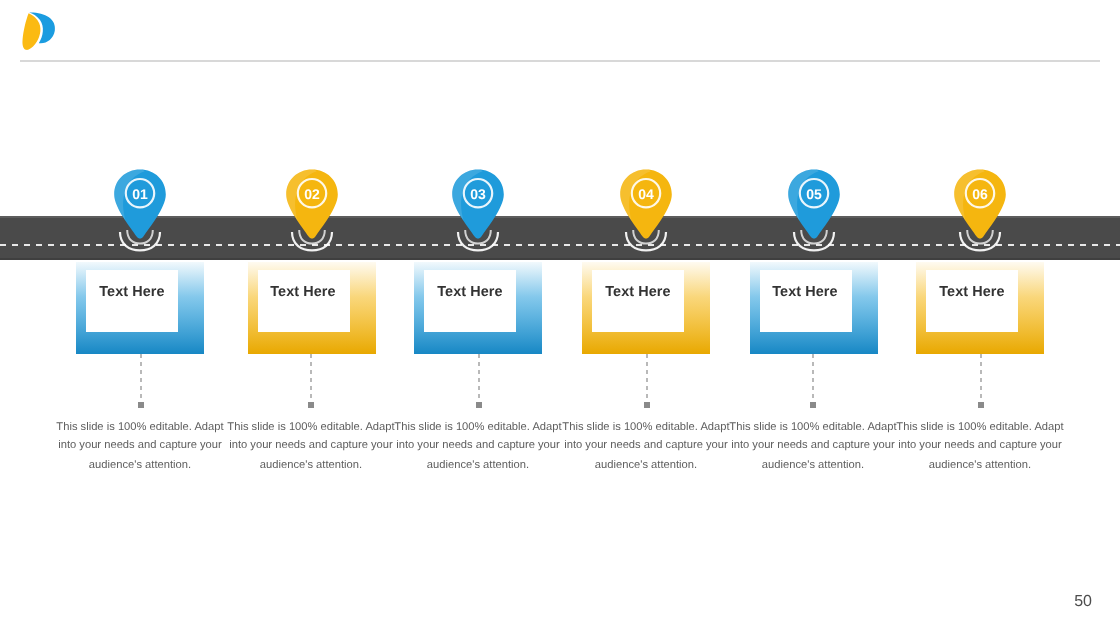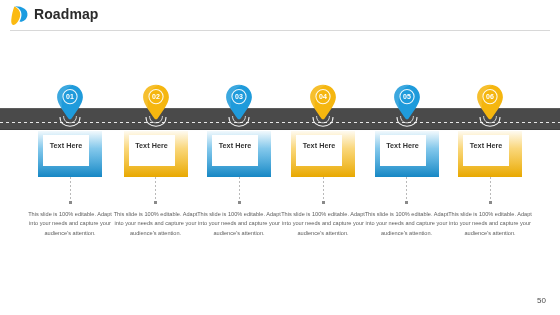--- a/index.html
+++ b/index.html
@@ -158,21 +158,20 @@
 </head>
 <body>
 
 <div class="header">
   <div class="logo">
     <svg width="20" height="21" viewBox="0 0 20 21" xmlns="http://www.w3.org/2000/svg">
       <path d="M4.6 1.2 C12.4 1.0 18.4 4.4 17.4 10.4 C16.7 14.6 13.0 17.2 9.4 16.6 C11.6 13.2 12.4 8.4 10.0 5.0 C8.4 2.8 6.4 1.8 4.6 1.2 Z" fill="#1B9CE0"></path>
       <path d="M4.3 1.6 C6.6 2.6 8.6 4.2 9.6 6.6 C11.0 9.9 9.9 14.0 7.6 17.0 C6.0 19.1 4.2 20.2 3.0 19.9 C1.6 19.5 1.0 17.6 1.3 14.6 C1.7 10.3 2.9 5.2 4.3 1.6 Z" fill="#FBBA12"></path>
     </svg>
   </div>
-  <div class="page-title">Roadmap</div>
   <div class="header-rule"></div>
 </div>
 
 <div class="road">
   <div class="road-edge-top"></div>
   <div class="road-dashes"></div>
   <div class="road-edge-bottom"></div>
 </div>
 
 <div id="cols">

